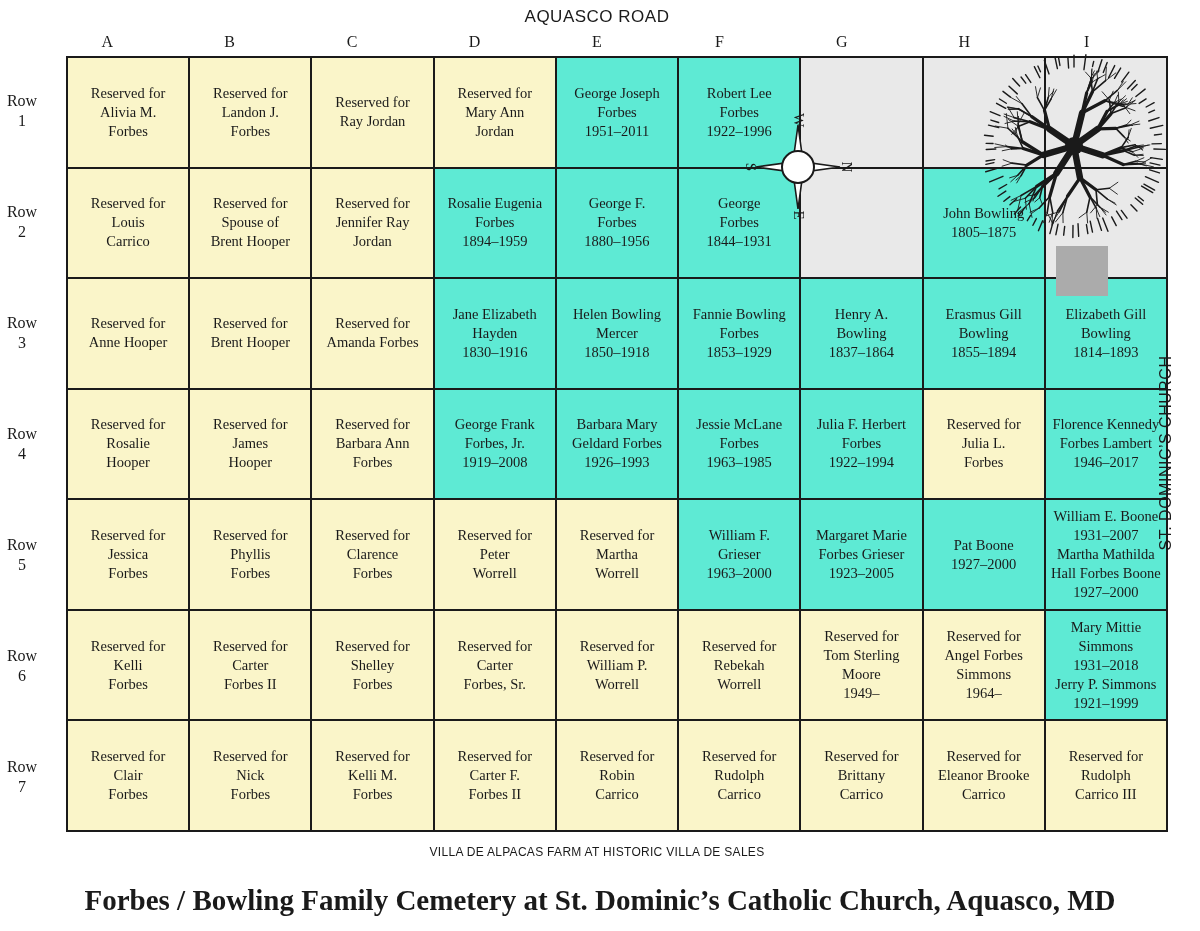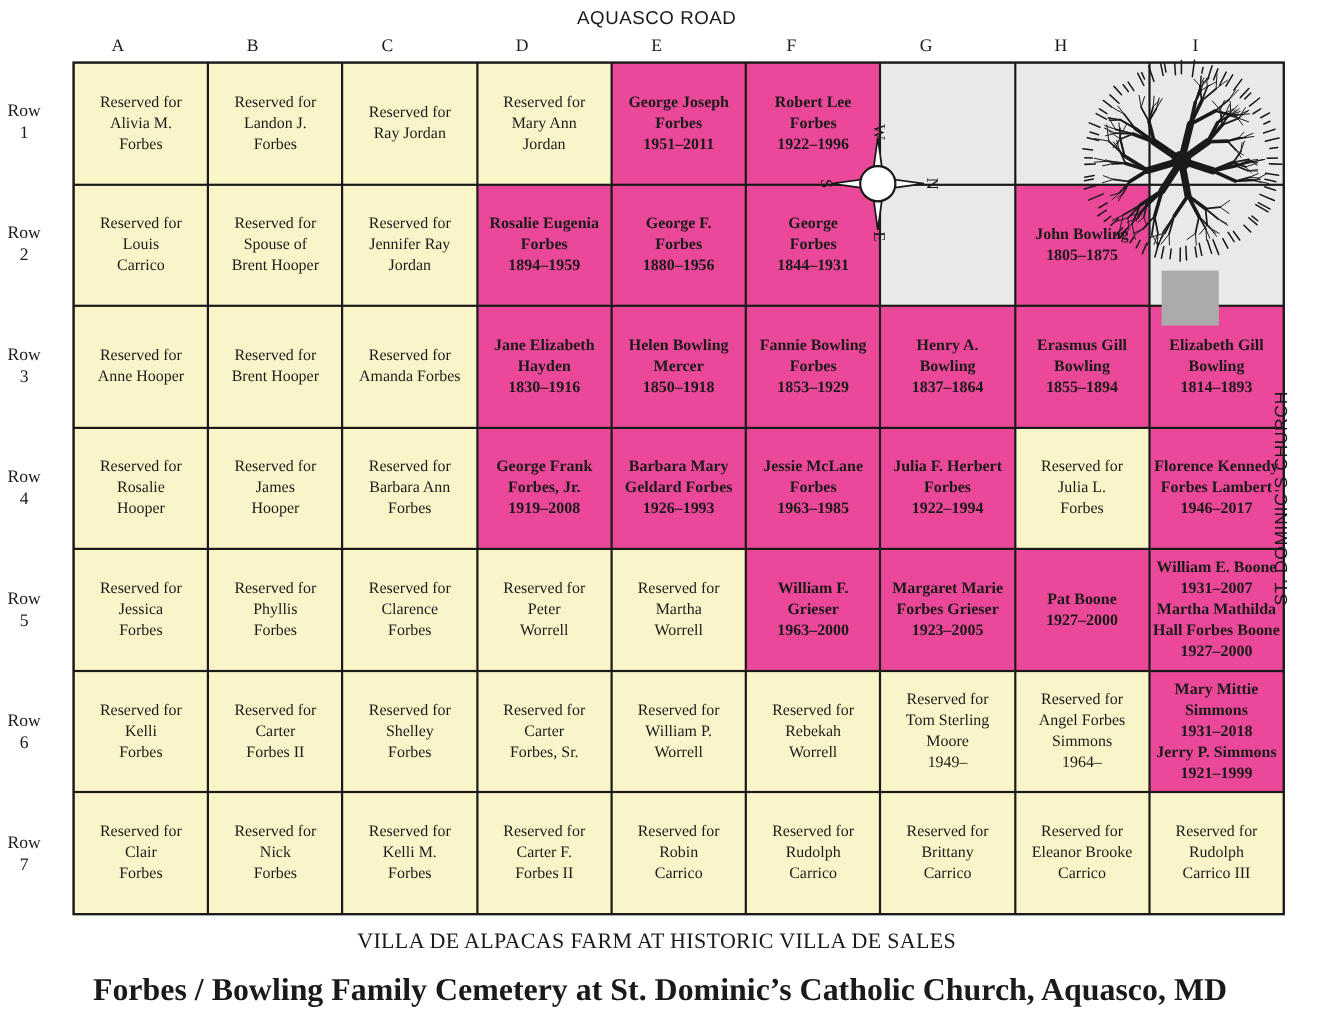--- a/index.html
+++ b/index.html
@@ -26,37 +26,37 @@
   .grid{
     display:grid;width:1102px;height:776px;box-sizing:border-box;
     grid-template-columns:repeat(9,1fr);grid-template-rows:repeat(7,1fr);
     gap:2px;background:#1a1a1a;border:2px solid #1a1a1a;margin-left:20px;
   }
   .cell{
     display:flex;flex-direction:column;align-items:center;justify-content:center;
     text-align:center;font-size:14.5px;line-height:19px;padding:2px;overflow:hidden;
   }
   .cell.reserved{background:#faf5c9;}
-  .cell.occupied{background:#ec4899;font-weight:bold;}
+  .cell.occupied{background:#5eead4;}
   .cell.empty{background:#e9e9e9;}
   .tree{position:absolute;left:934px;top:-4px;width:188px;height:188px;pointer-events:none;}
   .marker{position:absolute;left:1010px;top:190px;width:52px;height:50px;background:#ababab;}
   .compass{position:absolute;left:697px;top:56px;width:110px;height:110px;}
   .compass .pt{position:absolute;font-size:15px;font-family:"Liberation Serif", serif;}
   .compass .p-top{left:55px;top:8px;transform:translate(-50%,-50%) rotate(90deg);}
   .compass .p-right{left:103px;top:55px;transform:translate(-50%,-50%) rotate(90deg);}
   .compass .p-left{left:7px;top:55px;transform:translate(-50%,-50%) rotate(90deg);}
   .compass .p-bottom{left:55px;top:103px;transform:translate(-50%,-50%) rotate(90deg);}
   .church-label{
     position:absolute;left:1166px;top:453px;transform:translate(-50%,-50%) rotate(-90deg);
     white-space:nowrap;font-family:"Liberation Sans", sans-serif;font-size:16px;letter-spacing:.5px;
   }
   .farm-label{
     position:absolute;top:845px;left:46px;width:1102px;text-align:center;
-    font-family:Liberation Serif, serif;font-size:20px;letter-spacing:.3px;
+    font-family:Liberation Sans, sans-serif;font-size:12px;letter-spacing:.3px;
   }
   .map-title{
     position:absolute;top:884px;left:0;width:1200px;text-align:center;
     font-family:"Liberation Serif", serif;font-weight:bold;font-size:29px;
   }
 </style>
 </head>
 <body>
 
 <div class="page">

